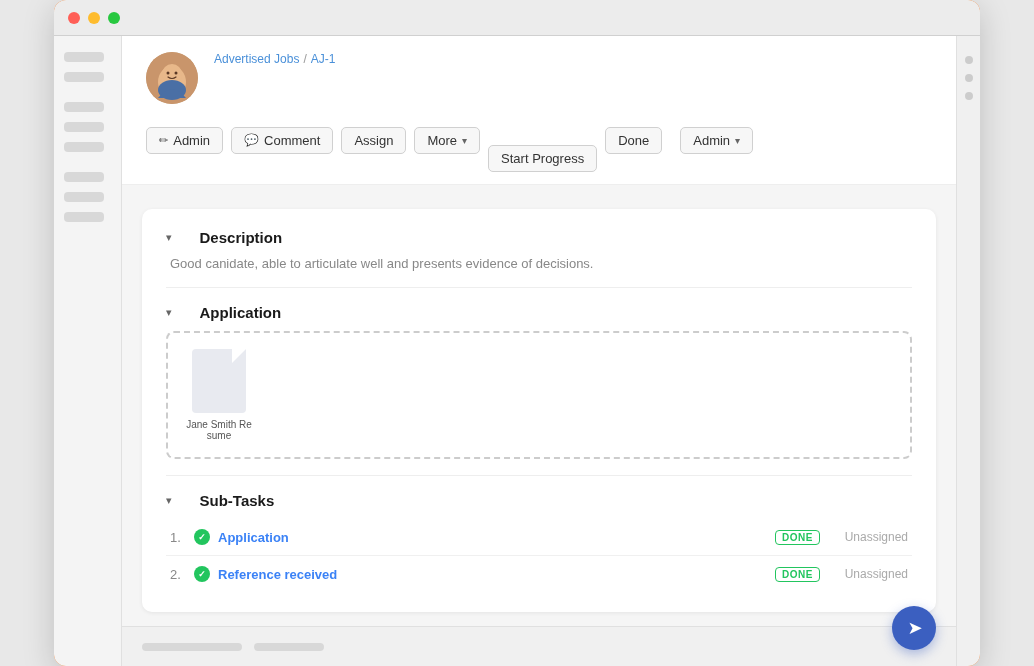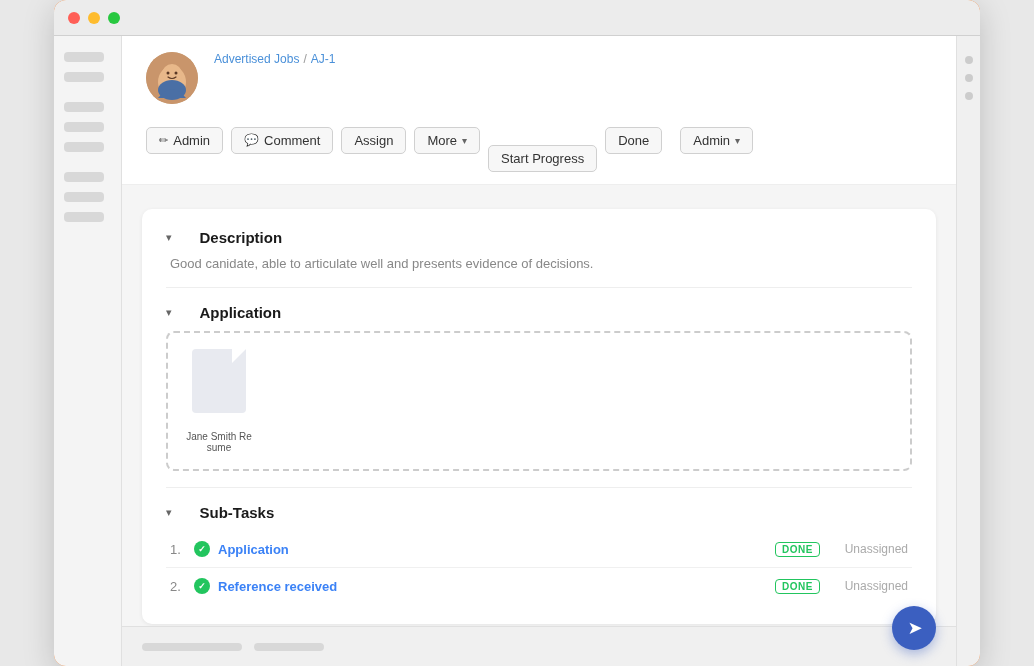--- a/index.html
+++ b/index.html
@@ -217,21 +217,21 @@
       min-height: 100px;
       display: flex;
       align-items: flex-start;
       gap: 12px;
     }
 
     .file-item {
       display: flex;
       flex-direction: column;
       align-items: center;
-      gap: 18px;
+      gap: 6px;
       width: 70px;
     }
 
     .file-icon {
       width: 54px;
       height: 64px;
       background: #e8eaf0;
       border-radius: 4px;
       position: relative;
       display: flex;

